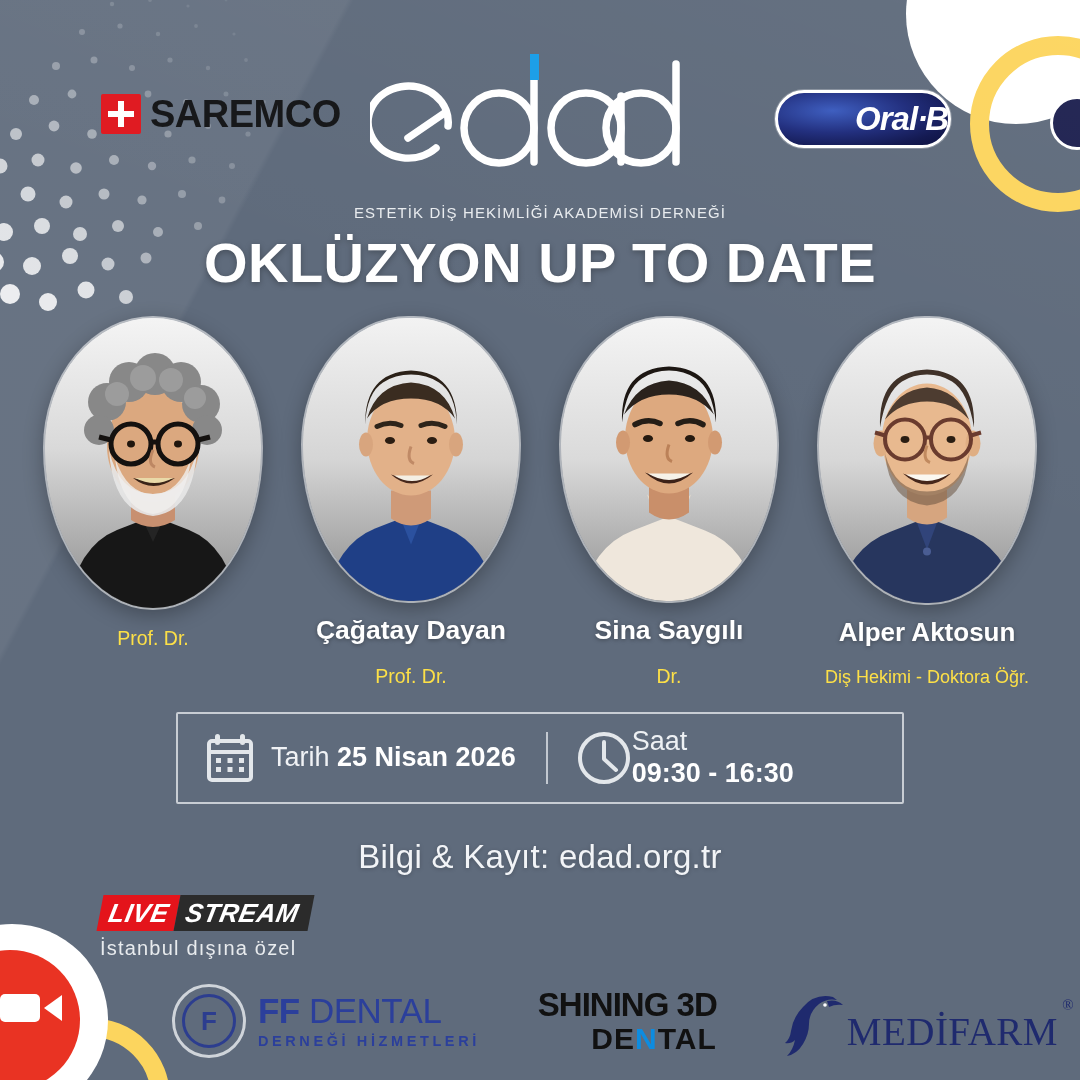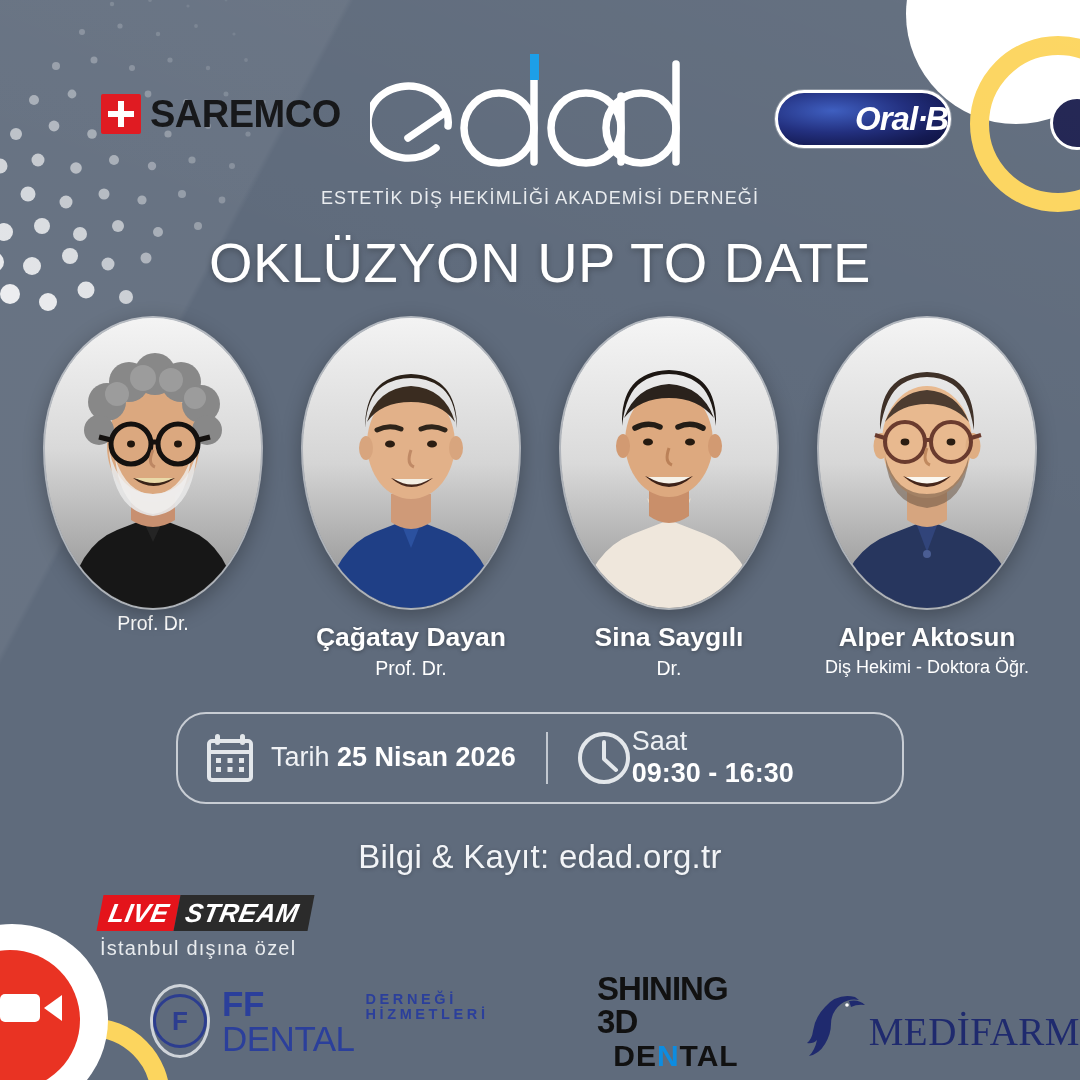--- a/index.html
+++ b/index.html
@@ -87,41 +87,41 @@
   }
 
   #edad-logo{position:absolute;left:0;right:0;top:52px;text-align:center;}
   #edad-word{
     font-family:"Liberation Sans",sans-serif;font-size:118px;line-height:.95;
     color:#fff;letter-spacing:-2px;font-weight:300;
     position:relative;display:inline-block;
   }
   #edad-word svg{display:block;}
   #edad-sub{
-    margin-top:0;font-size:18px;letter-spacing:1.1px;color:#e9ecef;
+    margin-top:16px;font-size:15px;letter-spacing:1.1px;color:#e9ecef;
     font-weight:400;font-family:"Liberation Sans",sans-serif;
   }
 
   #oralb{
     position:absolute;left:775px;top:90px;width:176px;height:58px;border-radius:29px;
     background:radial-gradient(ellipse at 32% 34%, #3f5fc0 0%, #23307f 45%, #141a52 78%, #0d1140 100%);
     border:3px solid #ffffff;
     display:flex;align-items:center;justify-content:flex-end;
     box-shadow:0 0 0 1px rgba(255,255,255,.25);
   }
   #oralb-word{
     color:#fff;font-weight:700;font-style:italic;font-size:33px;letter-spacing:-1px;
     font-family:"Liberation Sans",sans-serif;white-space:nowrap;
   }
   #oralb-word .dash{letter-spacing:-3px;}
 
   
   #title{
     position:absolute;top:230px;left:0;right:0;text-align:center;
-    font-weight:400;font-size:56px;letter-spacing:0.5px;color:#fff;
+    font-weight:700;font-size:56px;letter-spacing:0.5px;color:#fff;
     font-family:"Liberation Sans",sans-serif;
     text-shadow:0 2px 6px rgba(0,0,0,.28);
   }
 
   
   #speakers{
     position:absolute;top:318px;left:0;width:1080px;height:370px;
     display:flex;justify-content:center;gap:42px;
   }
   .speaker{width:216px;display:flex;flex-direction:column;align-items:center;}
@@ -131,29 +131,29 @@
     overflow:hidden;position:relative;
     box-shadow:0 0 0 2px rgba(255,255,255,.55), 0 6px 22px rgba(0,0,0,.33);
     background:linear-gradient(180deg,#f2f2f2 0%,#dcdcdc 40%,#9a9a9a 100%);
   }
   .portrait svg{position:absolute;left:0;top:0;width:100%;height:100%;}
   .sp-name{
     margin-top:14px;font-weight:700;font-size:26.5px;color:#ffffff;
     white-space:nowrap;text-shadow:0 1px 4px rgba(0,0,0,.35);
   }
   .sp-title{
-    margin-top:4px;font-size:19.5px;color:#ffffff;font-weight:400;white-space:nowrap;
+    margin-top:19px;font-size:19.5px;color:#fde047;font-weight:400;white-space:nowrap;
   }
   .speaker:nth-child(4) .sp-name{font-size:26px;}
   .speaker:nth-child(4) .sp-title{font-size:18px;}
 
   
   #infobox{
     position:absolute;left:176px;top:712px;width:728px;height:92px;
-    border:2.5px solid #c8cdd4;border-radius:30px;
+    border:2.5px solid #c8cdd4;border-radius:2px;
     display:flex;align-items:center;
   }
   #info-left{display:flex;align-items:center;gap:17px;padding-left:28px;flex:0 0 auto;}
   #info-divider{width:2px;height:52px;background:#c2c8d0;margin:0 28px 0 30px;}
   #info-right{display:flex;align-items:center;gap:0;}
   .cal-icon{width:48px;height:50px;position:relative;flex:0 0 auto;}
   .clock-icon{width:56px;height:56px;flex:0 0 auto;}
   .info-l1{font-size:27px;color:#f0f2f5;line-height:1.18;white-space:nowrap;}
   .info-l1 b{font-weight:700;color:#fff;}
   .info-l2{font-size:25px;color:#e6eaee;line-height:1.2;white-space:nowrap;}
@@ -181,21 +181,21 @@
     position:absolute;left:0;bottom:16px;width:1080px;height:86px;
     display:flex;align-items:center;justify-content:center;gap:58px;padding-left:150px;
   }
   .fs{display:flex;align-items:center;}
   
   #ffd{gap:12px;}
   #ffd-mark{width:74px;height:74px;border-radius:50%;border:3px solid #cfd4da;
     display:flex;align-items:center;justify-content:center;position:relative;}
   #ffd-mark .inner{width:54px;height:54px;border-radius:50%;border:3px solid #2c3d8f;
     display:flex;align-items:center;justify-content:center;font-weight:700;color:#2c3d8f;font-size:26px;}
-  #ffd-text{display:flex;flex-direction:row;line-height:1;}
+  #ffd-text{display:flex;flex-direction:column;line-height:1;}
   #ffd-t1{font-size:35px;color:#2b3f9b;letter-spacing:-.5px;}
   #ffd-t1 b{font-weight:700;}
   #ffd-t2{font-size:14.5px;color:#2b3f9b;letter-spacing:3.6px;font-weight:700;margin-top:6px;}
   
   #s3d{flex-direction:column;align-items:flex-end;line-height:1;}
   #s3d-t1{font-size:33px;font-weight:700;color:#111;letter-spacing:-1px;}
   #s3d-t2{font-size:30px;font-weight:700;color:#111;letter-spacing:1px;margin-top:3px;}
   #s3d-t2 .blue{color:#0d8ce0;}
   
   #mdf{gap:0;align-items:flex-end;}

